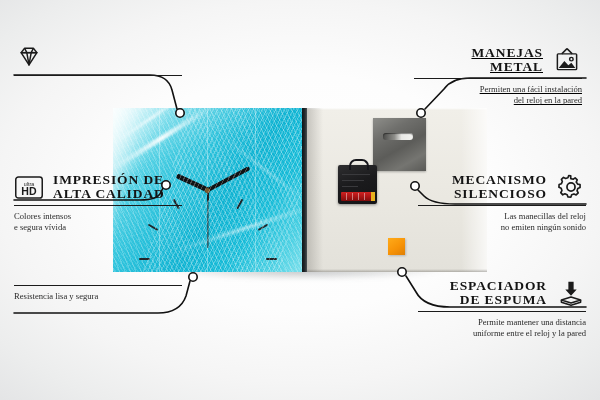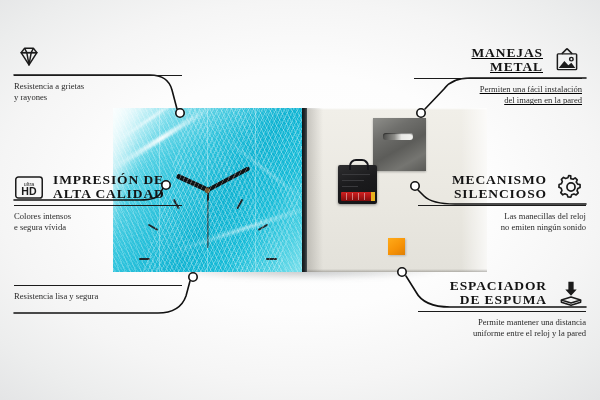--- a/index.html
+++ b/index.html
@@ -392,22 +392,20 @@
       <span class="callout-icon">
         <svg viewBox="0 0 32 32" width="28" height="28" fill="none" stroke="currentColor" stroke-width="1.7" stroke-linejoin="round">
           <path d="M7 11 L16 25 L25 11 Z"></path>
           <path d="M7 11 L11 6 L21 6 L25 11 Z"></path>
           <path d="M11 6 L13.5 11 L16 25 L18.5 11 L21 6"></path>
           <path d="M7 11 L25 11"></path>
         </svg>
       </span>
     </div>
     <div class="callout-rule"></div>
-    <div class="callout-desc">Resistencia a grietas
-y rayones</div>
   </div>
 
   <div class="callout left" style="left:14px; top:172px; width:168px;">
     <div class="callout-head">
       <span class="callout-icon">
         <svg viewBox="0 0 34 30" width="30" height="27">
           <rect x="2" y="3" width="30" height="24" rx="3" ry="3" fill="none" stroke="#1b1b1b" stroke-width="1.7"></rect>
           <text x="17" y="13" text-anchor="middle" font-family="Liberation Sans, sans-serif" font-size="6" fill="#1b1b1b">ultra</text>
           <text x="17" y="24" text-anchor="middle" font-family="Liberation Sans, sans-serif" font-size="12" font-weight="bold" fill="#1b1b1b">HD</text>
         </svg>
@@ -433,21 +431,21 @@
           <rect x="5" y="9" width="22" height="18" rx="1"></rect>
           <circle cx="21" cy="15" r="2"></circle>
           <path d="M6.5 25 L13 17 L17.5 22 L21 19 L25.5 25 Z" fill="currentColor" stroke="none"></path>
         </svg>
       </span>
       <span class="callout-title sc-big">MANEJAS
 METAL</span>
     </div>
     <div class="callout-rule"></div>
     <div class="callout-desc">Permiten una fácil instalación
-del imagen en la pared</div>
+del reloj en la pared</div>
   </div>
 
   <div class="callout right" style="left:418px; top:278px; width:168px;">
     <div class="callout-head">
       <span class="callout-icon">
         <svg viewBox="0 0 32 32" width="28" height="28" fill="none" stroke="currentColor" stroke-width="1.7" stroke-linejoin="round">
           <path d="M13 3 L13 12 L9.5 12 L16 19 L22.5 12 L19 12 L19 3 Z" fill="currentColor" stroke="none"></path>
           <path d="M16 20.5 L27 24 L16 27.5 L5 24 Z"></path>
           <path d="M5 24 L5 26.5 L16 30 L27 26.5 L27 24"></path>
         </svg>

